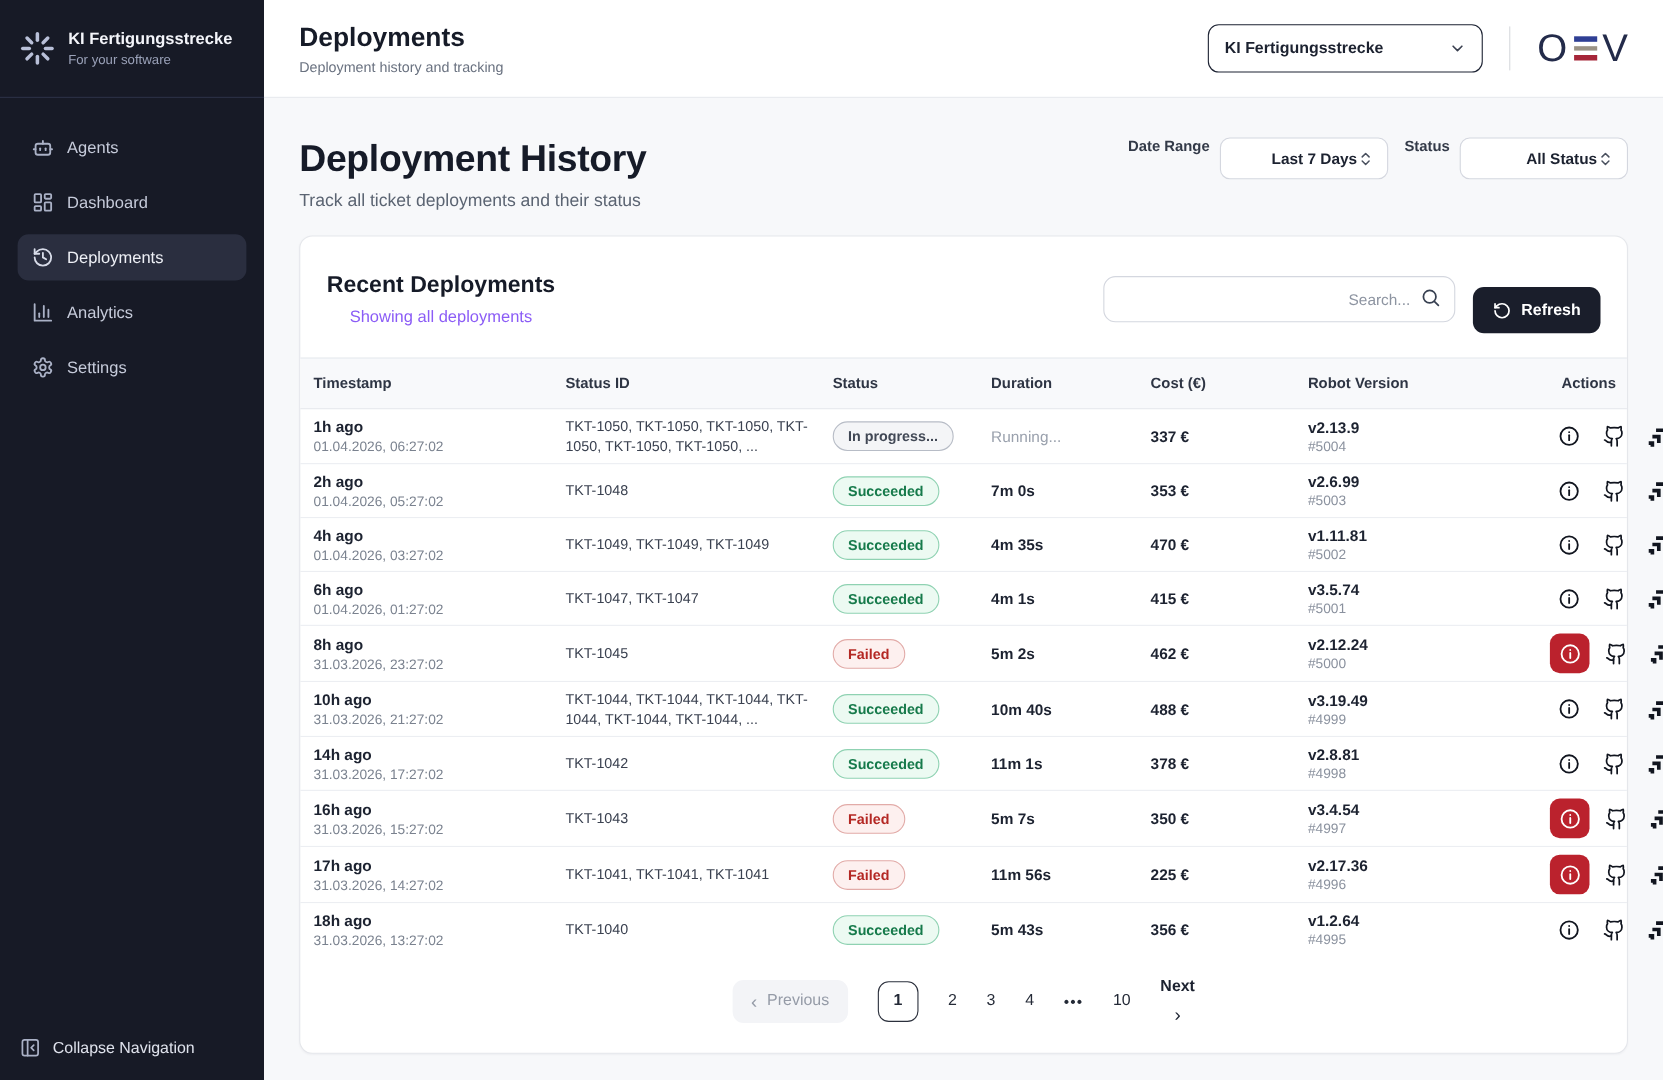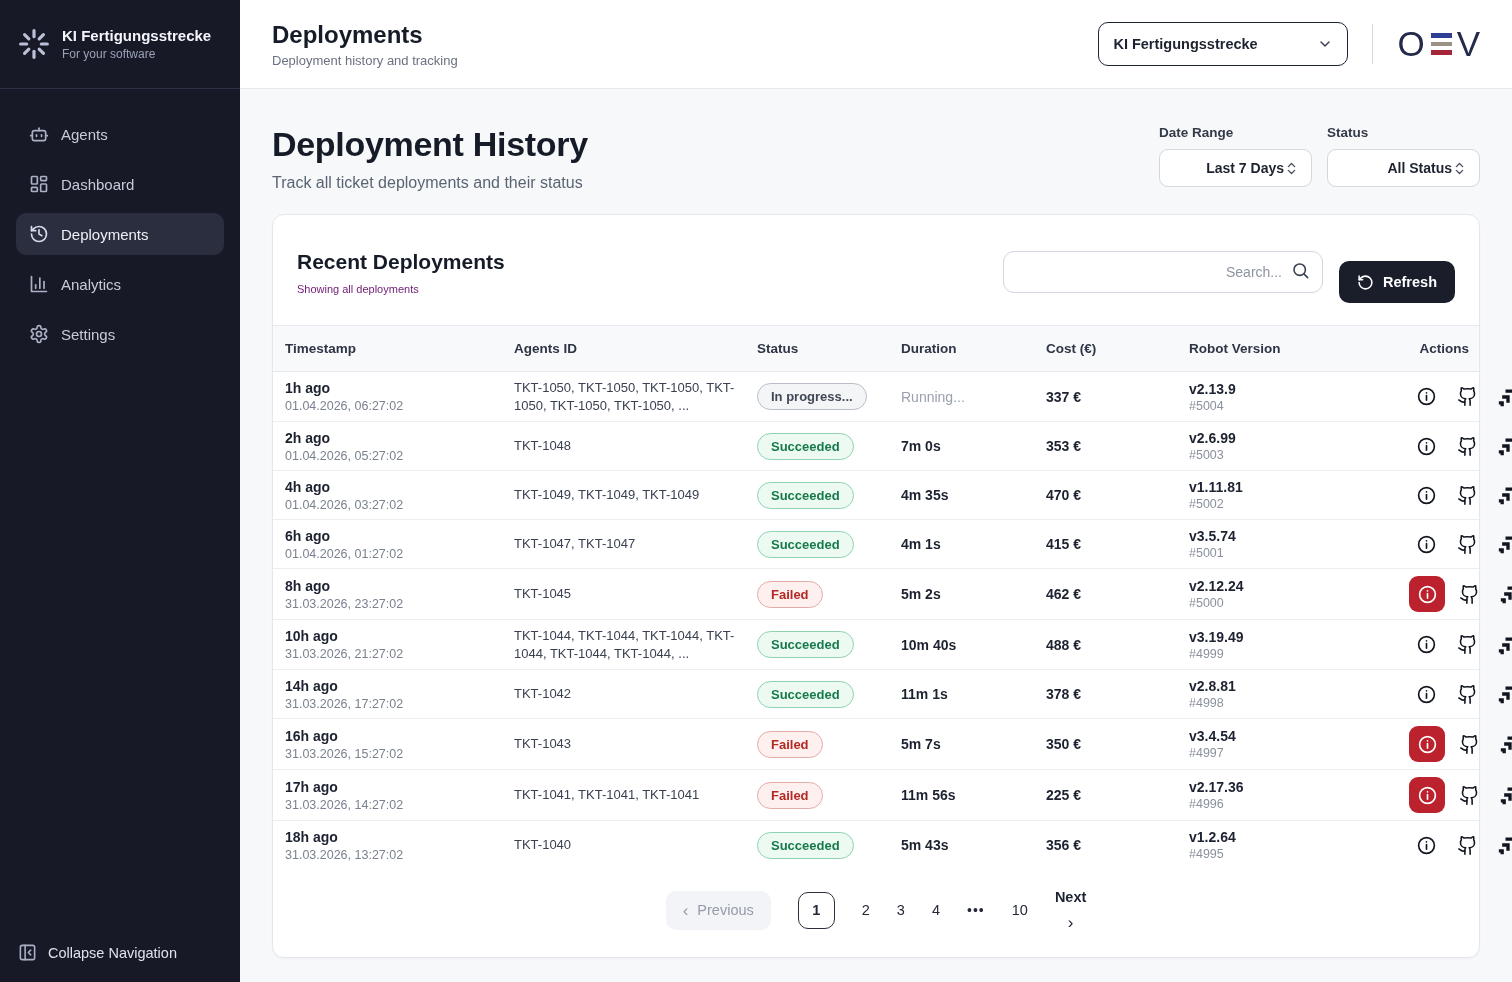--- a/index.html
+++ b/index.html
@@ -34,30 +34,30 @@
   .brand .bl { font-size:35px; font-weight:500; color:#232b4a; letter-spacing:1px; }
   .brand .ebars { display:flex; flex-direction:column; gap:4px; margin:0 2px; }
   .brand .ebars i { display:block; width:21px; height:4.5px; }
 
   
   .content { flex:1; padding:36px 32px 0 32px; }
   .page-head { display:flex; justify-content:space-between; align-items:flex-start; }
   .page-title { font-size:34px; font-weight:700; color:#161b28; letter-spacing:-.3px; }
   .page-sub { font-size:16px; color:#5b6472; margin-top:10px; }
   .filters { display:flex; gap:15px; margin-top:0; }
-  .fgroup { display:flex; flex-direction:column; gap:9px; }
+  .fgroup { display:flex; flex-direction:row; gap:9px; }
   .flabel { font-size:13.5px; font-weight:700; color:#333a48; }
   .fselect { display:flex; align-items:center; justify-content:flex-end; width:153px; height:38px; border:1px solid #d4d7df; border-radius:9px; background:#fff; padding:0 12px; font-size:14px; font-weight:700; color:#1c2230; cursor:pointer; }
   .fselect .chev2 { width:15px; height:15px; color:#49505e; }
 
   
   .card { margin-top:22px; background:#fff; border:1px solid #e5e7eb; border-radius:12px; box-shadow:0 1px 2px rgba(16,24,40,.04); }
   .card-head { display:flex; justify-content:space-between; align-items:center; padding:26px 24px 22px 24px; }
   .card-title { font-size:21px; font-weight:700; color:#161b28; }
-  .card-sub { font-size:11px; color:#701a75; margin-top:9px; }
+  .card-sub { font-size:15px; color:#8b5cf6; margin-top:9px;text-align:center; }
   .card-tools { display:flex; align-items:center; gap:16px; }
   .search-wrap { position:relative; width:320px; }
   .search-wrap input { width:100%; height:42px; border:1px solid #d4d7df; border-radius:11px; padding:0 40px 0 16px; font-size:14px; font-family:inherit; color:#1c2230; outline:none; background:#fff;text-align:right; }
   .search-wrap input::placeholder { color:#8d94a1; }
   .search-ico { position:absolute; right:13px; top:10px; width:19px; height:19px; color:#374051; }
   .refresh-btn { display:flex; align-items:center; gap:9px; height:42px; padding:0 18px; background:#1a1e2b; color:#fff; border:none; border-radius:10px; font-size:14.5px; font-weight:700; font-family:inherit; cursor:pointer;margin-top:20px; }
   .refresh-btn .rico { width:17px; height:17px; }
 
   
   .thead, .trow { display:grid; grid-template-columns:241px 243px 144px 145px 143px 220px 1fr; align-items:center; }
@@ -273,21 +273,21 @@
                     <path d="M3 3v5h5"></path>
                   </svg>
               </span>
               <span>Refresh</span>
             </button>
           </div>
         </div>
 
         <div class="thead">
           <div>Timestamp</div>
-          <div>Agents ID</div>
+          <div>Status ID</div>
           <div>Status</div>
           <div>Duration</div>
           <div>Cost (€)</div>
           <div>Robot Version</div>
           <div class="th-actions">Actions</div>
         </div>
 
         <div id="tbody">
             <div class="trow">
             <div class="cell c-time">

